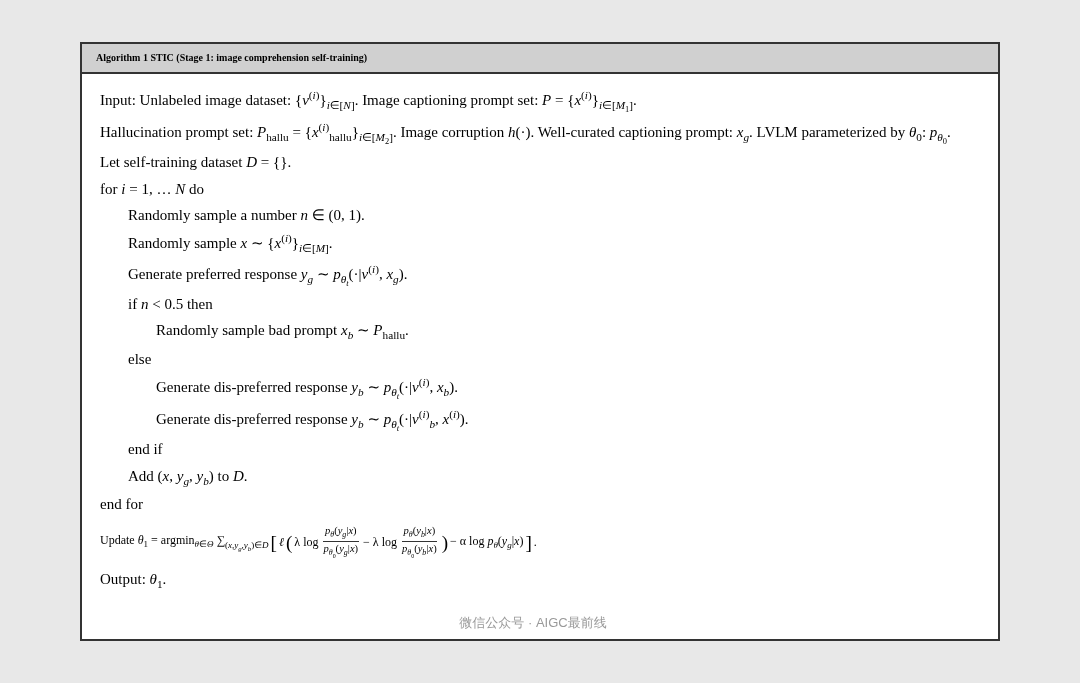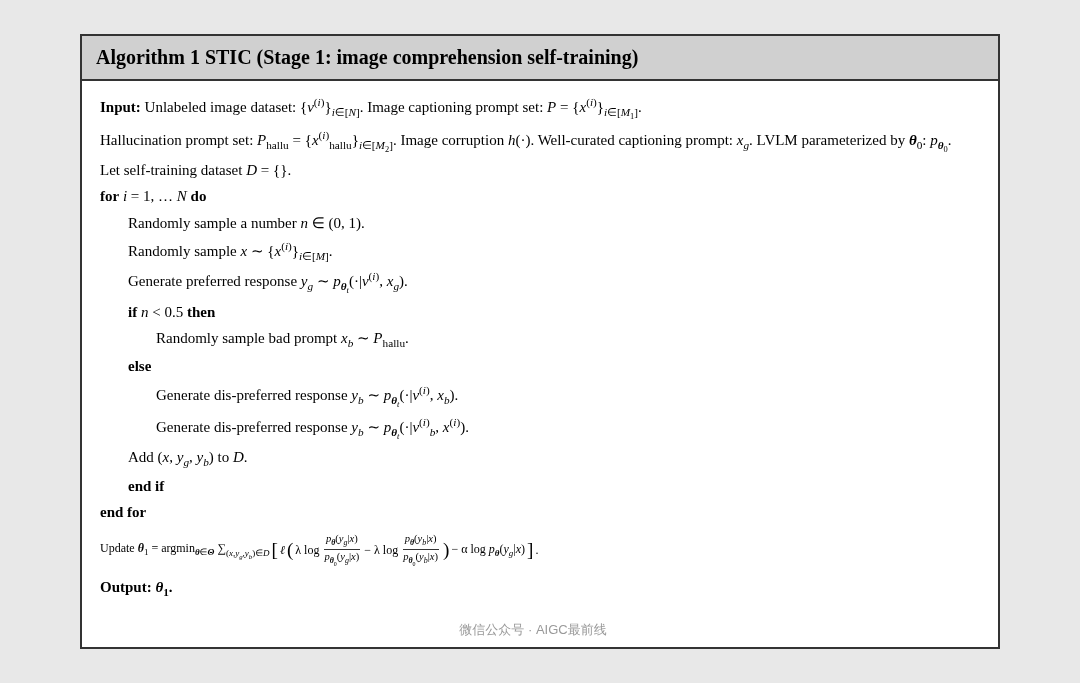--- a/index.html
+++ b/index.html
@@ -16,27 +16,27 @@
       border: 2px solid #333;
       width: 920px;
       padding: 0;
       font-size: 15px;
       line-height: 1.55;
     }
     .algo-header {
       background: #d0d0d0;
       border-bottom: 2px solid #333;
       padding: 6px 14px;
-      font-size: 20px;
+      font-size: 10px;
       font-weight: bold;
     }
     .algo-body {
       padding: 10px 18px 12px 18px;
     }
-    .bold { font-weight: bold; }
+    .bold { font-weight: normal; }
     .indent1 { padding-left: 28px; }
     .indent2 { padding-left: 56px; }
     .line { margin: 3px 0; }
 
     
     .math { font-style: italic; }
     sup { font-size: 0.75em; vertical-align: super; }
     sub { font-size: 0.75em; vertical-align: sub; }
 
     .fraction {
@@ -131,25 +131,25 @@
     <div class="line indent2">
       Generate dis-preferred response <span class="math">y</span><sub><span class="math">b</span></sub> ∼ <span class="math">p</span><sub><span class="math bold">θ</span><sub><span class="math">t</span></sub></sub>(·|<span class="math">v</span><sup>(<span class="math">i</span>)</sup>, <span class="math">x</span><sub><span class="math">b</span></sub>).
     </div>
 
 
     <div class="line indent2">
       Generate dis-preferred response <span class="math">y</span><sub><span class="math">b</span></sub> ∼ <span class="math">p</span><sub><span class="math bold">θ</span><sub><span class="math">t</span></sub></sub>(·|<span class="math">v</span><sup>(<span class="math">i</span>)</sup><sub><span class="math">b</span></sub>, <span class="math">x</span><sup>(<span class="math">i</span>)</sup>).
     </div>
 
     <div class="line indent1">
-      Add (<span class="math">x</span>, <span class="math">y</span><sub><span class="math">g</span></sub>, <span class="math">y</span><sub><span class="math">b</span></sub>) to <span class="math">D</span>.
+      <span class="bold">end if</span>
     </div>
 
     <div class="line indent1">
-      <span class="bold">end if</span>
+      Add (<span class="math">x</span>, <span class="math">y</span><sub><span class="math">g</span></sub>, <span class="math">y</span><sub><span class="math">b</span></sub>) to <span class="math">D</span>.
     </div>
 
     <div class="line">
       <span class="bold">end for</span>
     </div>
 
     <div class="update-line">
       <span>Update <span class="math bold">θ</span><sub>1</sub> = argmin<sub><span class="math bold">θ</span>∈<span class="math bold">Θ</span></sub> ∑<sub>(<span class="math">x</span>,<span class="math">y</span><sub><span class="math">g</span></sub>,<span class="math">y</span><sub><span class="math">b</span></sub>)∈<span class="math">D</span></sub></span>
       <span class="big-bracket">[</span>
       <span class="math">ℓ</span>

